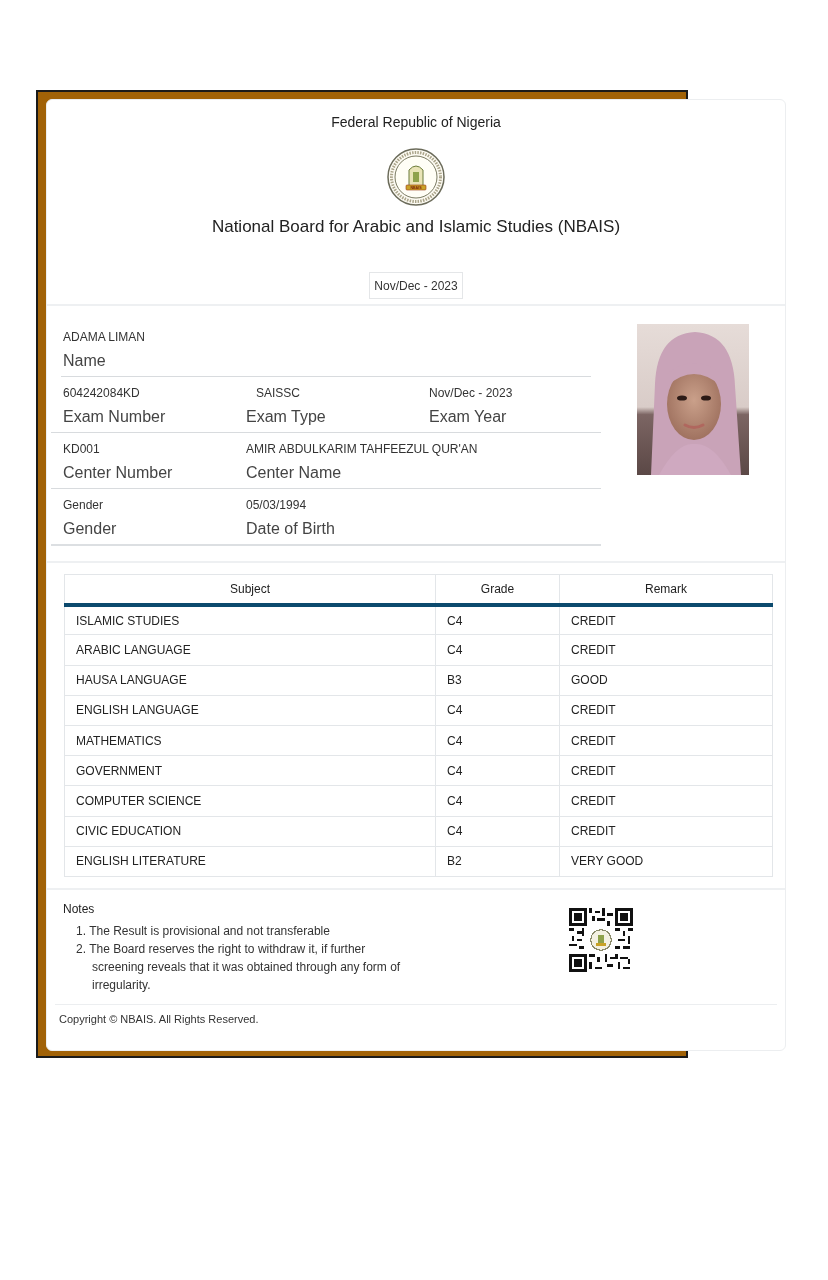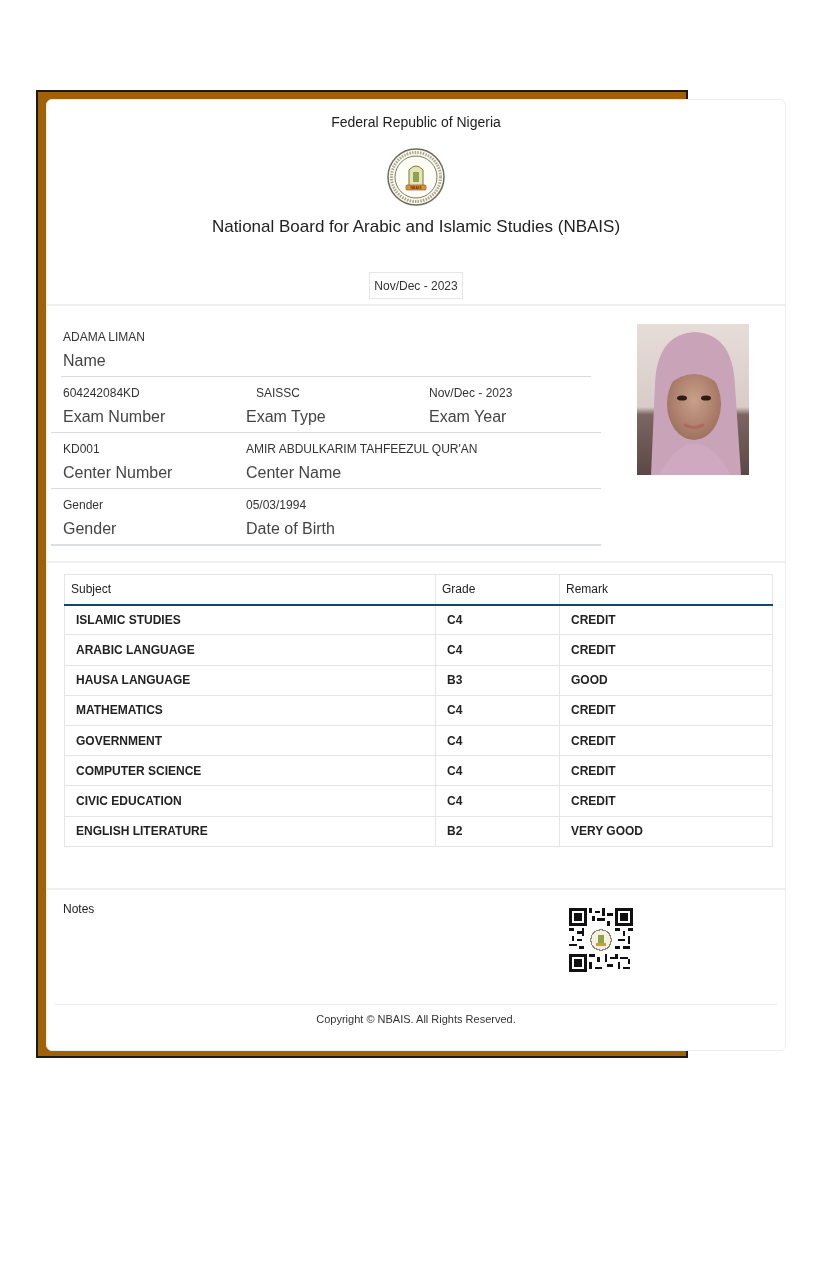--- a/index.html
+++ b/index.html
@@ -30,35 +30,35 @@
   .info { position: absolute; left: 0; top: 208px; width: 100%; height: 255px; border-bottom: 2px solid #eef0f2; }
   .field-val { position: absolute; font-size: 12px; color: #333; }
   .field-lbl { position: absolute; font-size: 16px; color: #444; }
   .hr { position: absolute; height: 1px; background: #d8dbde; }
 
   .photo { position: absolute; left: 590px; top: 16px; width: 112px; height: 151px; overflow: hidden; background: #cdb7c4; }
 
   
   .results { position: absolute; left: 17px; top: 474px; width: 709px; border-collapse: collapse; font-size: 12px; }
   .results th, .results td { border: 1px solid #e3e6e9; height: 30.2px; padding: 0 6px; text-align: left; color: #222; }
-  .results th { font-weight: normal; color: #222; border-bottom: 2px solid #0c4a6e; }
-  .results td { font-weight: bold; color: #222; padding-left: 11px; }
+  .results th { font-weight: normal; color: #222; border-bottom: 4px solid #0c4a6e; text-align: center; }
+  .results td { font-weight: normal; color: #222; padding-left: 11px; }
   .results .c1 { width: 371px; }
   .results .c2 { width: 124px; }
 
   .sep2 { position: absolute; left: 0; top: 788px; width: 100%; height: 2px; background: #eef0f2; }
 
   
   .notes-title { position: absolute; left: 16px; top: 802px; font-size: 12px; color: #222; }
   .notes-list { position: absolute; left: 29px; top: 822px; width: 330px; font-size: 12px; line-height: 18px; color: #333; }
   .notes-list li { list-style: none; padding-left: 16px; text-indent: -16px; }
   .qr { position: absolute; left: 522px; top: 808px; width: 64px; height: 64px; }
 
   .footer-line { position: absolute; left: 8px; top: 904px; width: 722px; height: 1px; background: #eceef0; }
-  .copyright { position: absolute; left: 0; top: 913px; width: 100%; text-align: center; font-size: 11px; color: #333; }
+  .copyright { position: absolute; left: 12px; top: 913px; width: 100%; text-align: left; font-size: 11px; color: #333; }
 </style>
 </head>
 <body>
 
 <div class="frame">
   <div class="card">
 
     <div class="header">
       <div class="country">Federal Republic of Nigeria</div>
 
@@ -143,20 +143,25 @@
           <td>ARABIC LANGUAGE</td>
           <td>C4</td>
           <td>CREDIT</td>
         </tr>
         <tr>
           <td>HAUSA LANGUAGE</td>
           <td>B3</td>
           <td>GOOD</td>
         </tr>
         <tr>
+          <td>ENGLISH LANGUAGE</td>
+          <td>C4</td>
+          <td>CREDIT</td>
+        </tr>
+        <tr>
           <td>MATHEMATICS</td>
           <td>C4</td>
           <td>CREDIT</td>
         </tr>
         <tr>
           <td>GOVERNMENT</td>
           <td>C4</td>
           <td>CREDIT</td>
         </tr>
         <tr>
@@ -173,20 +178,24 @@
           <td>ENGLISH LITERATURE</td>
           <td>B2</td>
           <td>VERY GOOD</td>
         </tr>
       </tbody>
     </table>
 
     <div class="sep2"></div>
 
     <div class="notes-title">Notes</div>
+    <ul class="notes-list">
+      <li>1. The Result is provisional and not transferable</li>
+      <li>2. The Board reserves the right to withdraw it, if further screening reveals that it was obtained through any form of irregularity.</li>
+    </ul>
 
     <svg class="qr" viewBox="0 0 25 25" shape-rendering="crispEdges">
       <rect width="25" height="25" fill="#fff"></rect>
       <g fill="#111">
         <rect x="0" y="0" width="7" height="7"></rect>
           <rect x="1" y="1" width="5" height="5" fill="#fff"></rect>
           <rect x="2" y="2" width="3" height="3"></rect>
         <rect x="18" y="0" width="7" height="7"></rect>
           <rect x="19" y="1" width="5" height="5" fill="#fff"></rect>
           <rect x="20" y="2" width="3" height="3"></rect>

